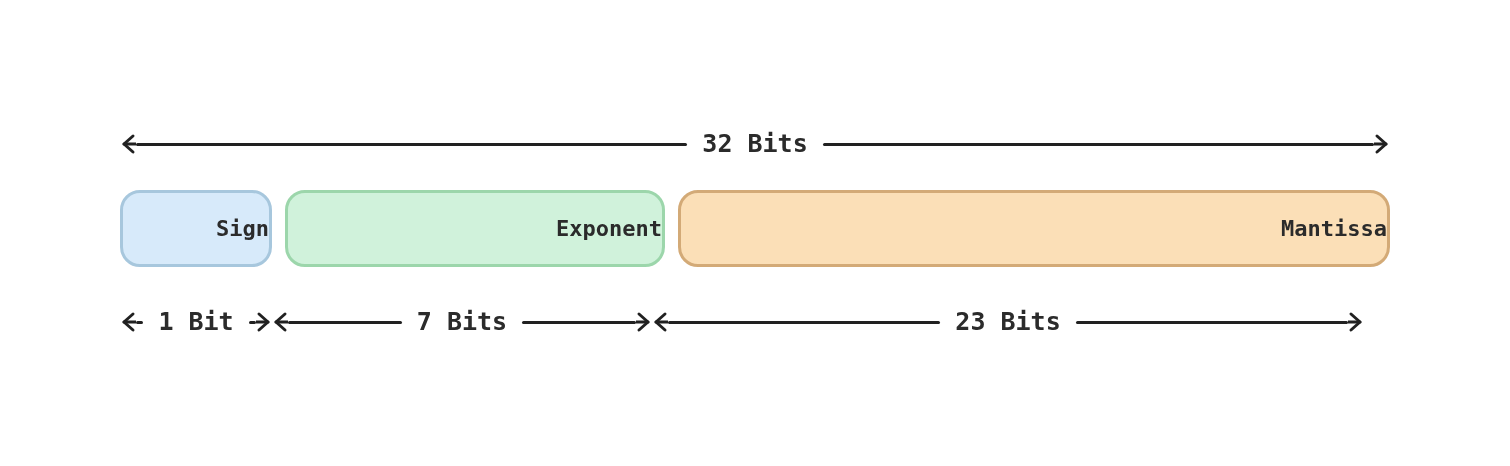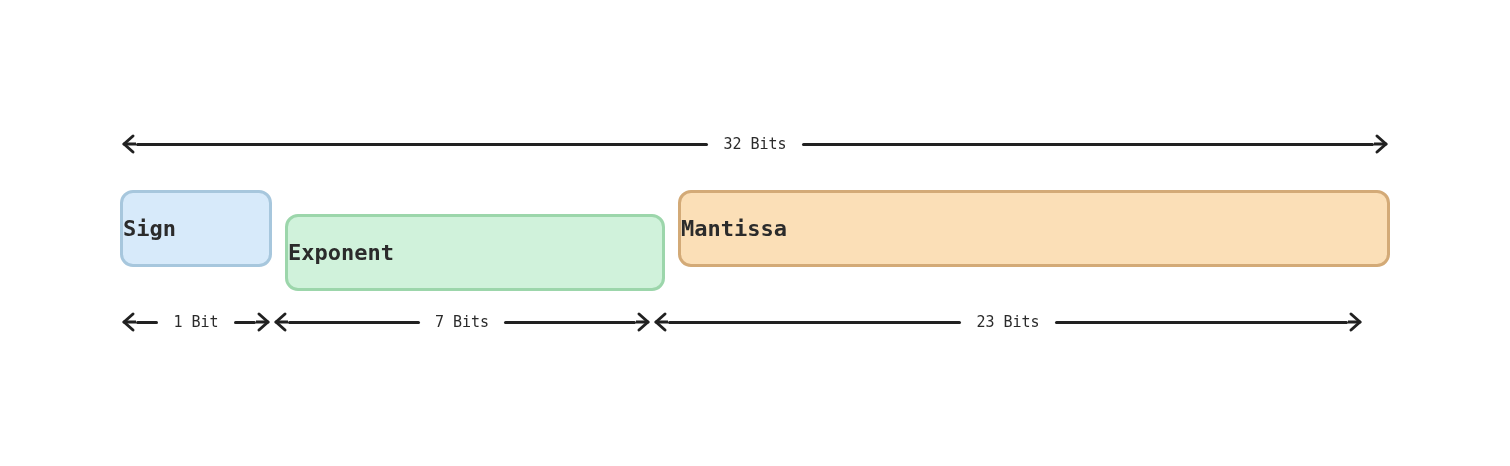--- a/index.html
+++ b/index.html
@@ -6,36 +6,36 @@
   html, body { width: 1510px; height: 466px; background: var(--bg, #ffffff); }
   body { font-family: "DejaVu Sans Mono", "Liberation Mono", monospace; color: var(--text, #2b2b2b); }
 
   .canvas { position: relative; width: 1510px; height: 466px; background: var(--bg, #ffffff); overflow: hidden; }
 
   
   .arrow { position: absolute; height: 24px; display: flex; align-items: center; }
   .arrow .line { flex: 1; height: 3px; background: var(--arrow, #212121); border-radius: 2px; }
   .arrow svg.head { flex: 0 0 16px; width: 16px; height: 24px; display: block; }
   .ah { fill: none; stroke: var(--arrow, #212121); stroke-width: 3; stroke-linecap: round; stroke-linejoin: round; }
-  .alabel { padding: 0 15px; font-size: 15px; font-weight: normal; white-space: nowrap; line-height: 24px; }
+  .alabel { padding: 0 15px; font-size: 25px; font-weight: bold; white-space: nowrap; line-height: 24px; }
 
   .arrow-top { left: 120px; top: 132px; width: 1270px; }
   .arrows-bottom { position: absolute; left: 120px; top: 310px; width: 1270px; height: 24px; display: flex; gap: 0; }
   .arrows-bottom .arrow { position: relative; left: auto; top: auto; }
   .arrow-w1 { width: 152px; }
   .arrow-w2 { width: 380px; }
   .arrow-w3 { width: 712px; }
 
   
   .boxes { position: absolute; left: 120px; top: 190px; width: 1270px; height: 77px; display: flex; gap: 13px; }
-  .bit-box { height: 77px; border: 3px solid; border-radius: 13px;
-             display: flex; align-items: center; justify-content: flex-start; }
+  .bit-box { height: 77px; border: 3px solid; border-radius: 20px;
+             display: flex; align-items: center; justify-content: flex-end; }
   .bit-box .box-label { font-size: 22px; font-weight: bold; white-space: nowrap; }
   .box-w1 { width: 152px; }
-  .box-w2 { width: 380px; margin-top: 24px; }
+  .box-w2 { width: 380px; }
   .box-w3 { width: 712px; }
 </style>
 </head>
 <body>
 
 <div class="canvas">
 
   <div class="arrow arrow-top">
     <svg class="head" viewBox="0 0 16 24">
       <path class="ah" d="M13 4 L4 12 L13 20"></path>

